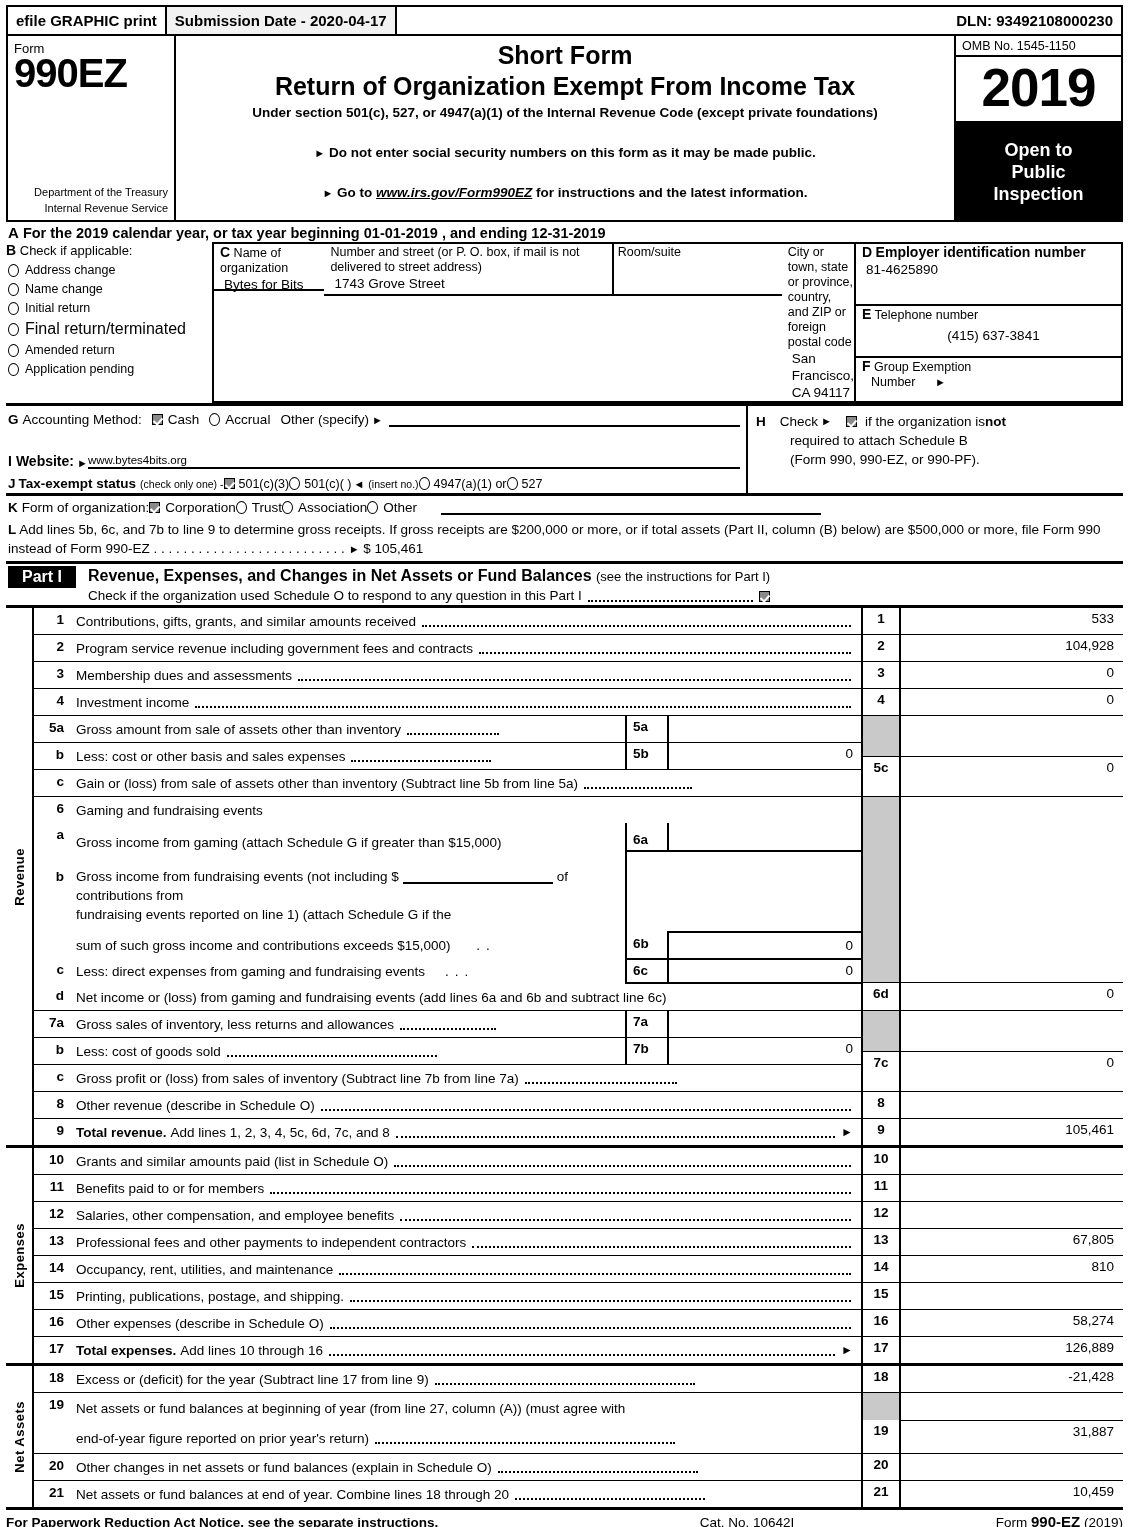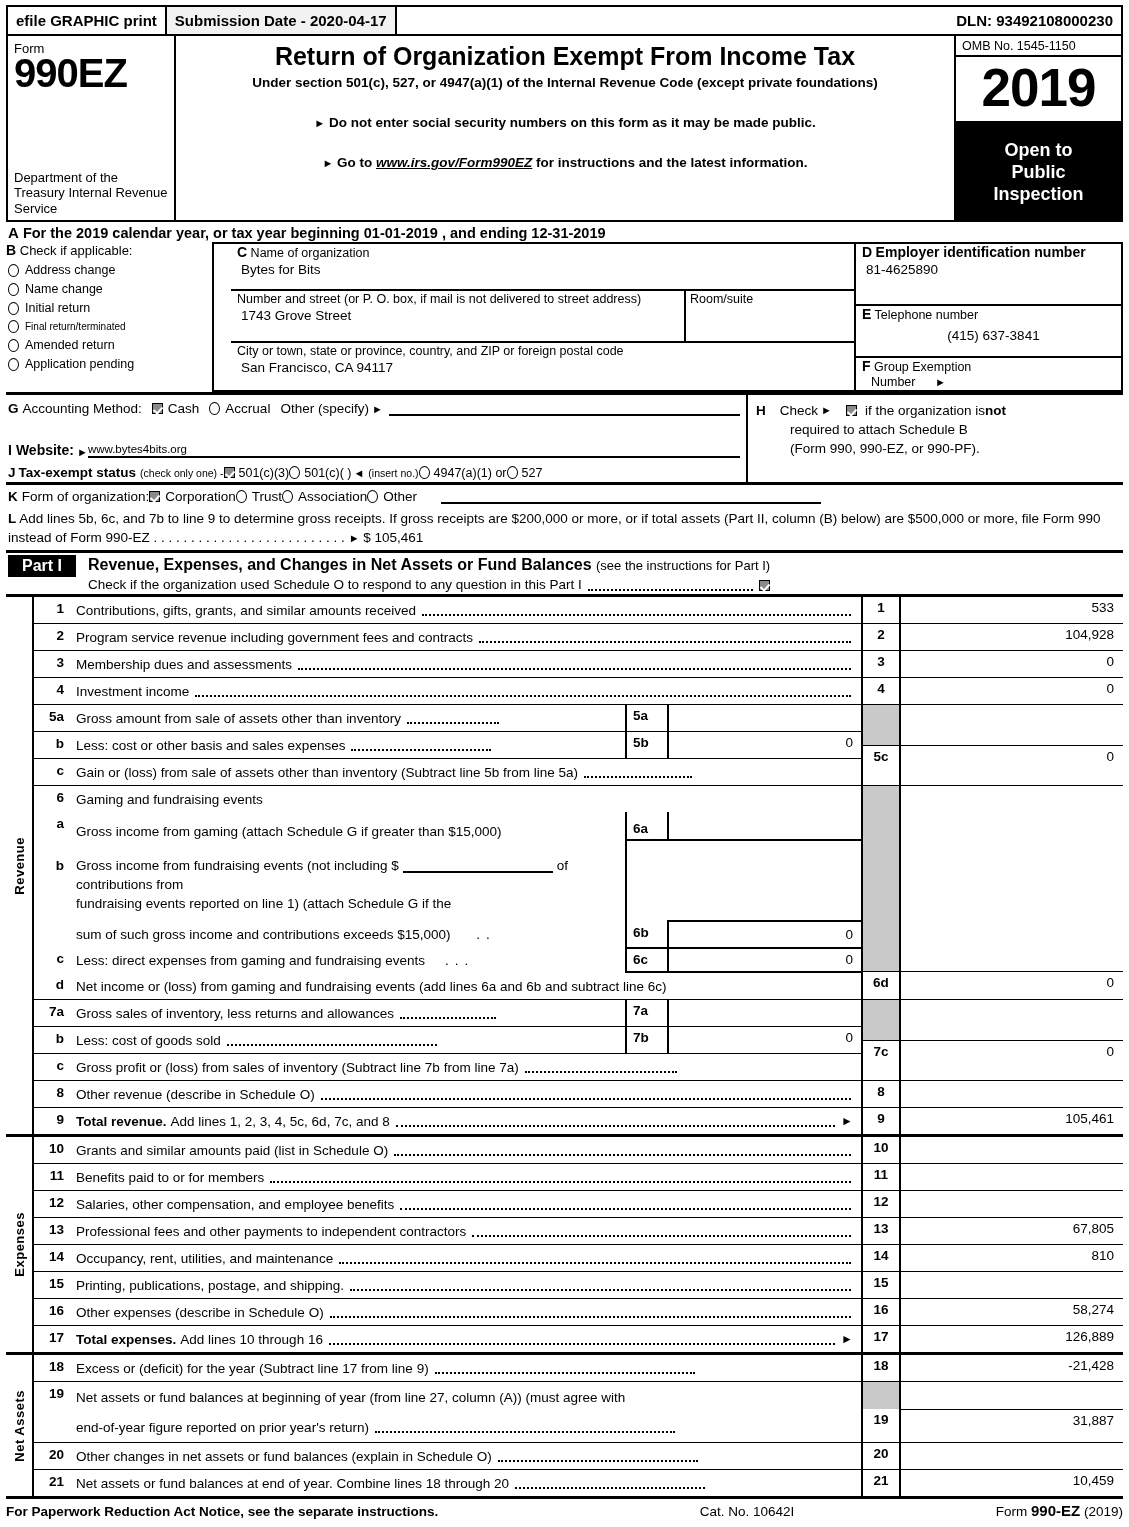--- a/index.html
+++ b/index.html
@@ -38,21 +38,21 @@
   }
   .mh-left{
     width:168px;box-sizing:border-box;
     border-right:2px solid #000;
     padding:6px 6px 4px 6px;
     display:flex;flex-direction:column;justify-content:space-between;
     overflow:hidden;
   }
   .mh-form-word{font-size:13px;line-height:14px;}
   .mh-990{font-size:40px;font-weight:bold;line-height:42px;letter-spacing:-1px;margin-top:-4px;}
-  .mh-dept{font-size:13px;line-height:15.5px;}
+  .mh-dept{font-size:11px;line-height:15.5px;text-align:right;}
   .mh-center{
     flex:1;box-sizing:border-box;
     border-right:2px solid #000;
     padding:4px 8px 0 8px;text-align:center;
     position:relative;
   }
   .mh-title1{font-size:25px;font-weight:bold;line-height:30px;}
   .mh-title2{font-size:25px;font-weight:bold;line-height:32px;}
   .mh-sub{font-size:13.5px;font-weight:bold;line-height:18px;margin-top:2px;}
   .mh-bullet{font-size:13.5px;font-weight:bold;line-height:18px;text-align:center;}
@@ -85,37 +85,37 @@
   
   .bcd{display:flex;position:relative;}
   .bcd-left{
     width:206px;box-sizing:border-box;padding-right:4px;
     font-size:12.5px;
   }
   .bcd-left .hdr{font-size:13px;margin-bottom:5px;}
   .bcd-left .hdr b{font-size:14px;}
   .cbrow{display:flex;align-items:center;margin:5px 0 5px 2px;}
   .cbrow .t{margin-left:6px;}
-  .cbrow .t.sm{font-size:10px;}
+  .cbrow .t.sm{font-size:16px;}
   .ovalbox{
     width:11px;height:13px;border:1.7px solid #000;border-radius:50%;
     box-sizing:border-box;flex:none;
   }
   .sqbox{
     width:11px;height:11px;border:1.6px solid #000;box-sizing:border-box;
     flex:none;position:relative;background:#fff;
   }
   .sqbox.chk{background:#8a8a8a;}
   .sqbox.chk:after{
     content:"";position:absolute;left:2px;top:1px;width:4px;height:7px;
     border:solid #fff;border-width:0 2px 2px 0;transform:rotate(42deg);
   }
   .bcd-mid{
     flex:1;border:2px solid #000;box-sizing:border-box;
-    display:flex;flex-direction:column;padding-left:17px;
+    display:flex;flex-direction:row;
   }
   .bcd-c{border-bottom:2px solid #000;padding:1px 0 0 6px;height:47px;box-sizing:border-box;}
   .bcd-n{border-bottom:2px solid #000;display:flex;height:52px;box-sizing:border-box;}
   .bcd-n .num{flex:1;padding:1px 0 0 6px;}
   .bcd-n .room{width:170px;border-left:2px solid #000;padding:1px 0 0 4px;box-sizing:border-box;}
   .bcd-city{flex:1;padding:1px 0 0 6px;}
   .fl{font-size:12.5px;line-height:15px;}
   .fv{font-size:13.5px;line-height:17px;padding-left:4px;}
   .fl b{font-size:14px;}
   .bcd-right{
@@ -242,20 +242,21 @@
 
   <div class="masthead">
     <div class="mh-left">
       <div>
         <div class="mh-form-word">Form</div>
         <div class="mh-990">990EZ</div>
       </div>
       <div class="mh-dept">Department of the Treasury Internal Revenue Service</div>
     </div>
     <div class="mh-center">
+      <div class="mh-title1">Short Form</div>
       <div class="mh-title2">Return of Organization Exempt From Income Tax</div>
       <div class="mh-sub">Under section 501(c), 527, or 4947(a)(1) of the Internal Revenue Code (except private foundations)</div>
       <div class="mh-bullet mh-b1">
         <span class="arr">►</span>
         <span>Do not enter social security numbers on this form as it may be made public.</span>
       </div>
       <div class="mh-bullet mh-b2">
         <span class="arr">►</span>
         <span>Go to </span><span class="mh-link">www.irs.gov/Form990EZ</span><span> for instructions and the latest information.</span>
       </div>

